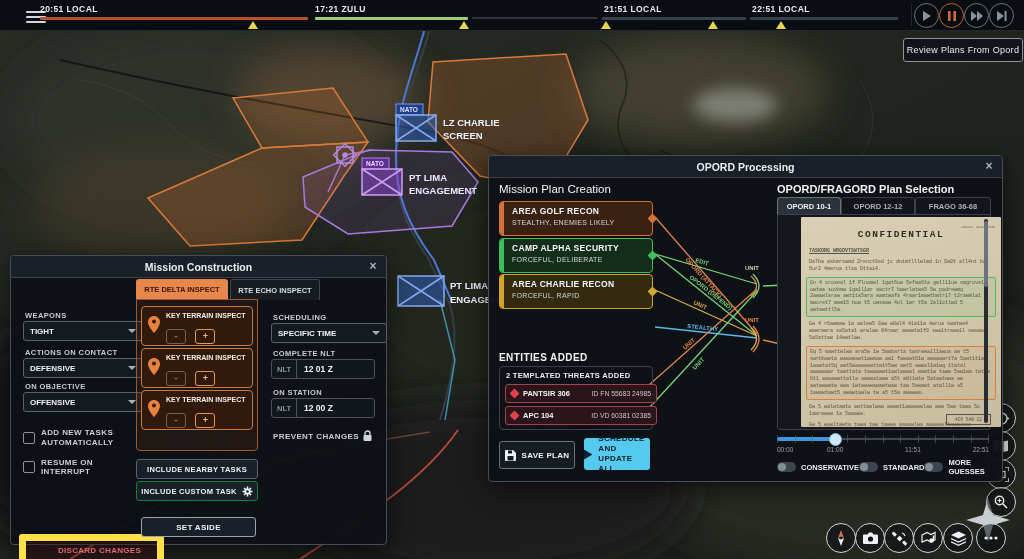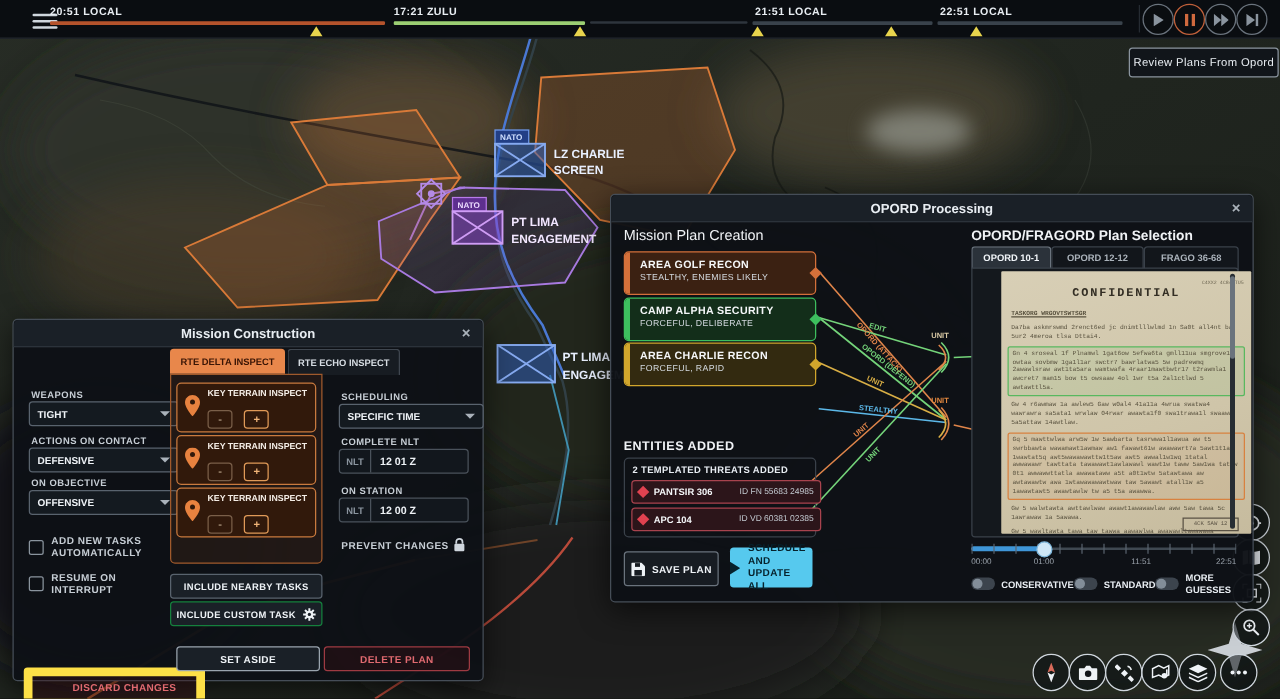--- a/index.html
+++ b/index.html
@@ -311,21 +311,20 @@
     <div class="abs" style="left:262px;top:174px;width:100px;display:flex;align-items:center;justify-content:space-between;">
       <span class="lbl" style="font-size:8px;">PREVENT CHANGES</span>
       <svg width="11" height="12" viewBox="0 0 11 12">
         <path d="M3,5 v-1.5 a2.5,2.5 0 0 1 5,0 V5" stroke="#cfd6dd" stroke-width="1.4" fill="none"></path>
         <rect x="1.5" y="5" width="8" height="6" rx="1" fill="#cfd6dd"></rect>
       </svg>
     </div>
 
     <div class="btn abs" style="left:8px;top:278px;width:115px;height:18px;border:7px solid #fde047;color:#e06a70;background:rgba(60,15,20,.35);font-size:8px;padding-left:16px;">DISCARD CHANGES</div>
     <div class="btn abs" style="left:130px;top:261px;width:113px;height:18px;border:1px solid #9aa4ae;color:#eef2f6;background:#1a2027;font-size:8px;">SET ASIDE</div>
-    <div class="btn abs" style="left:248px;top:261px;width:115px;height:18px;border:1px solid #9e3a42;color:#e06a70;background:rgba(60,15,20,.35);font-size:8px;">DELETE PLAN</div>
   </div>
 
   <div class="panel" style="left:488px;top:155px;width:513px;height:325px;z-index:25;">
     <div class="panel-head">
       <span>OPORD Processing</span>
       <span class="close-x">×</span>
     </div>
 
     <svg class="abs" style="left:0;top:0;pointer-events:none;" width="513" height="325" viewBox="0 0 513 325">
       <g fill="none" stroke-width="1.3">

